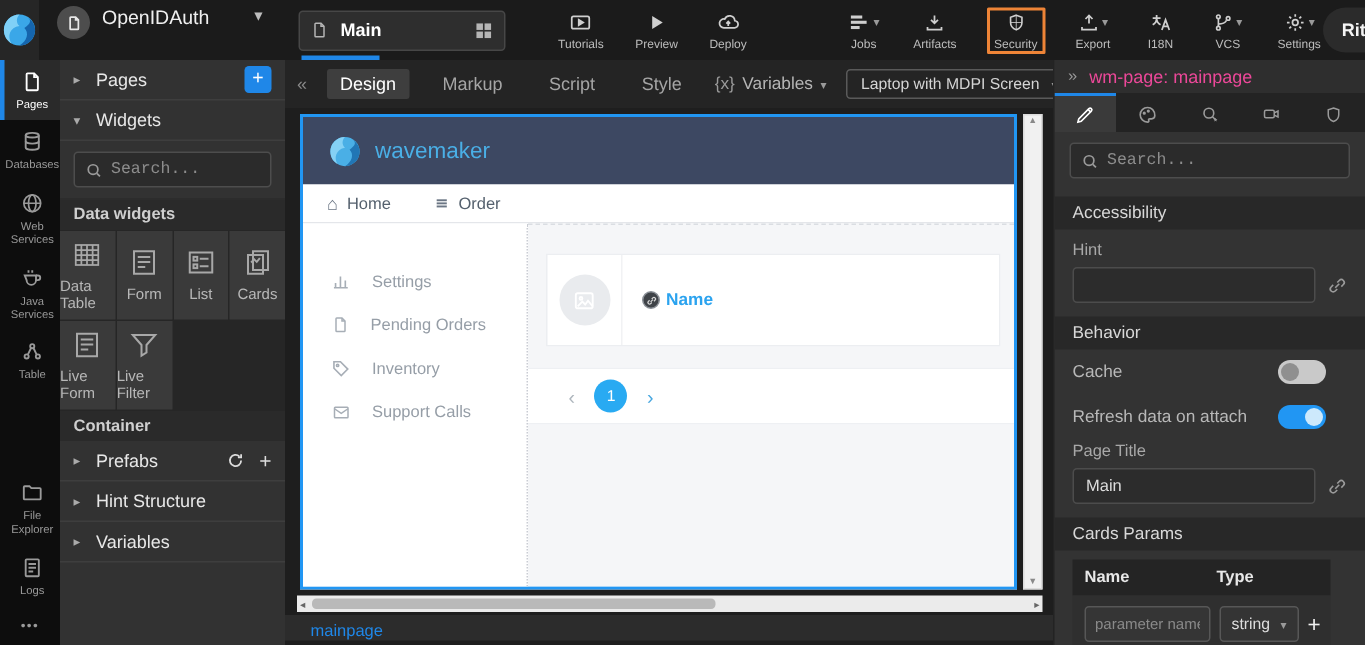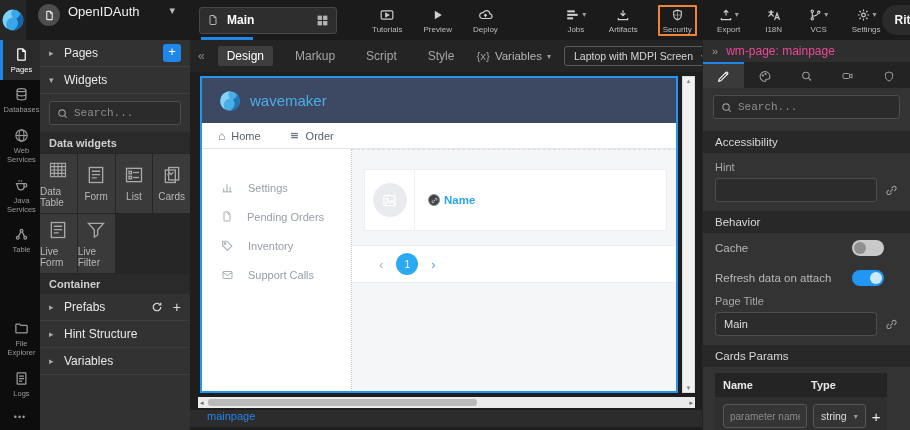--- a/index.html
+++ b/index.html
@@ -94,21 +94,21 @@
 .pg-num{width:22px;height:22px;border-radius:50%;background:#29aaf2;color:#fff;font-size:10.5px;display:flex;align-items:center;justify-content:center;cursor:pointer}
 
 #vscroll{position:absolute;left:492px;top:36px;width:13px;height:317px;background:#f1f1f1;border:1px solid #dcdcdc;display:flex;flex-direction:column;justify-content:space-between;align-items:center;padding:1px 0;cursor:pointer}
 .vs-ar{font-size:6px;color:#8a8a8a}
 
 #hscroll{position:absolute;left:8px;top:357px;width:497px;height:11px;background:#ebebeb;display:flex;align-items:center;cursor:pointer}
 .hs-ar{font-size:7px;color:#666;padding:0 2px}
 .hs-track{flex:1;position:relative;height:100%}
 .hs-thumb{position:absolute;left:2px;top:2px;width:56%;height:7px;background:#b9b9b9;border-radius:3px}
 
-#crumbbar{position:absolute;left:0;right:0;top:370px;height:17px;background:#2c2c2c;display:flex;align-items:flex-start;padding-left:17px}
+#crumbbar{position:absolute;left:0;right:0;top:370px;height:17px;background:#2c2c2c;display:flex;align-items:flex-end;padding-left:17px}
 #crumbbar .crumb{font-size:11px;color:var(--accent);cursor:pointer}
 
 
 #rightpanel{position:absolute;left:702px;top:40px;width:208px;height:390px;background:#333;display:flex;flex-direction:column;overflow:hidden;border-left:1px solid #232323}
 #phead{height:22px;min-height:22px;background:#2e2e2e;display:flex;align-items:center;gap:8px;padding:0 9px}
 #phead .expand-glyph{color:#9a9a9a;font-size:11px;cursor:pointer}
 #phead .ptitle{font-size:12px;color:#ec4899}
 #ptabs{height:26px;min-height:26px;background:#232323;display:flex}
 .ptab{flex:1;display:flex;align-items:center;justify-content:center;color:#9a9a9a;cursor:pointer;border-top:2px solid transparent}
 .ptab.active{background:#3a3a3a;border-top-color:var(--accent);color:#fff}

